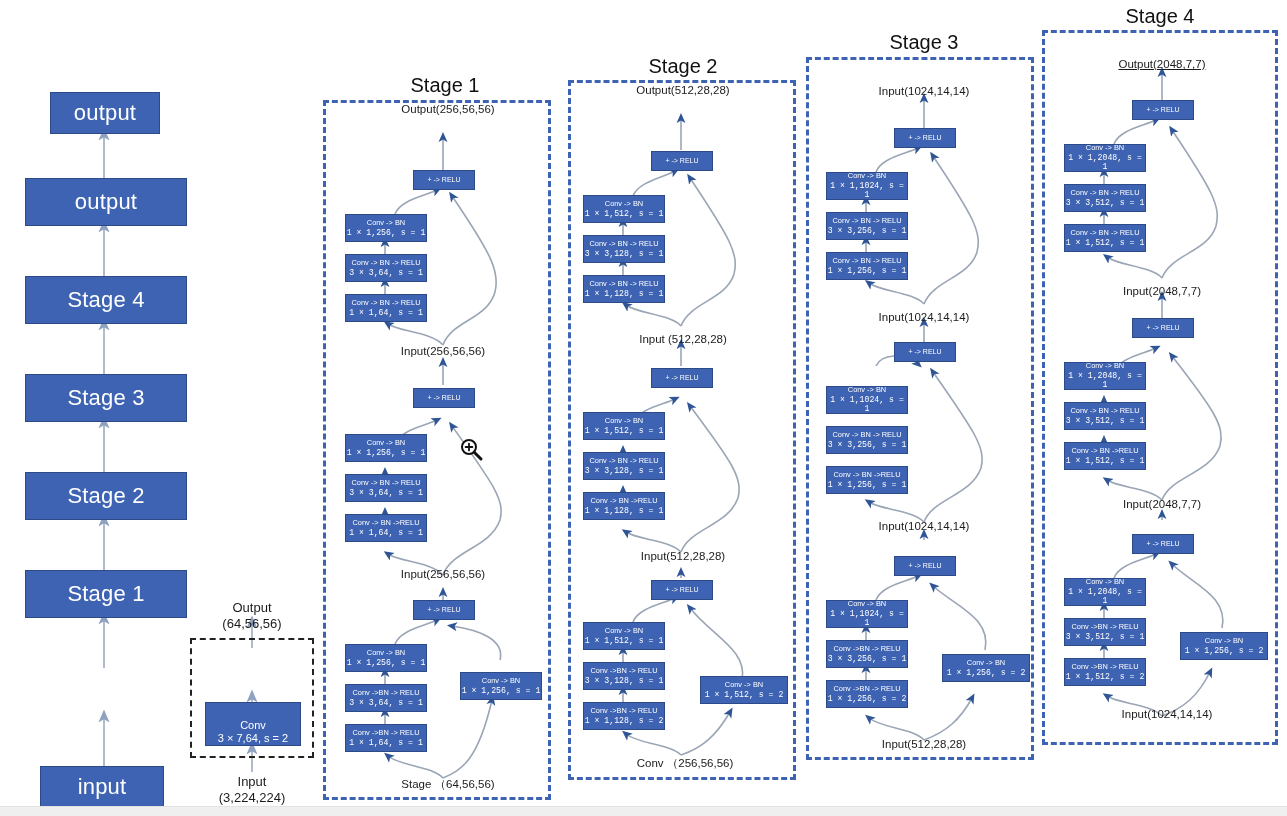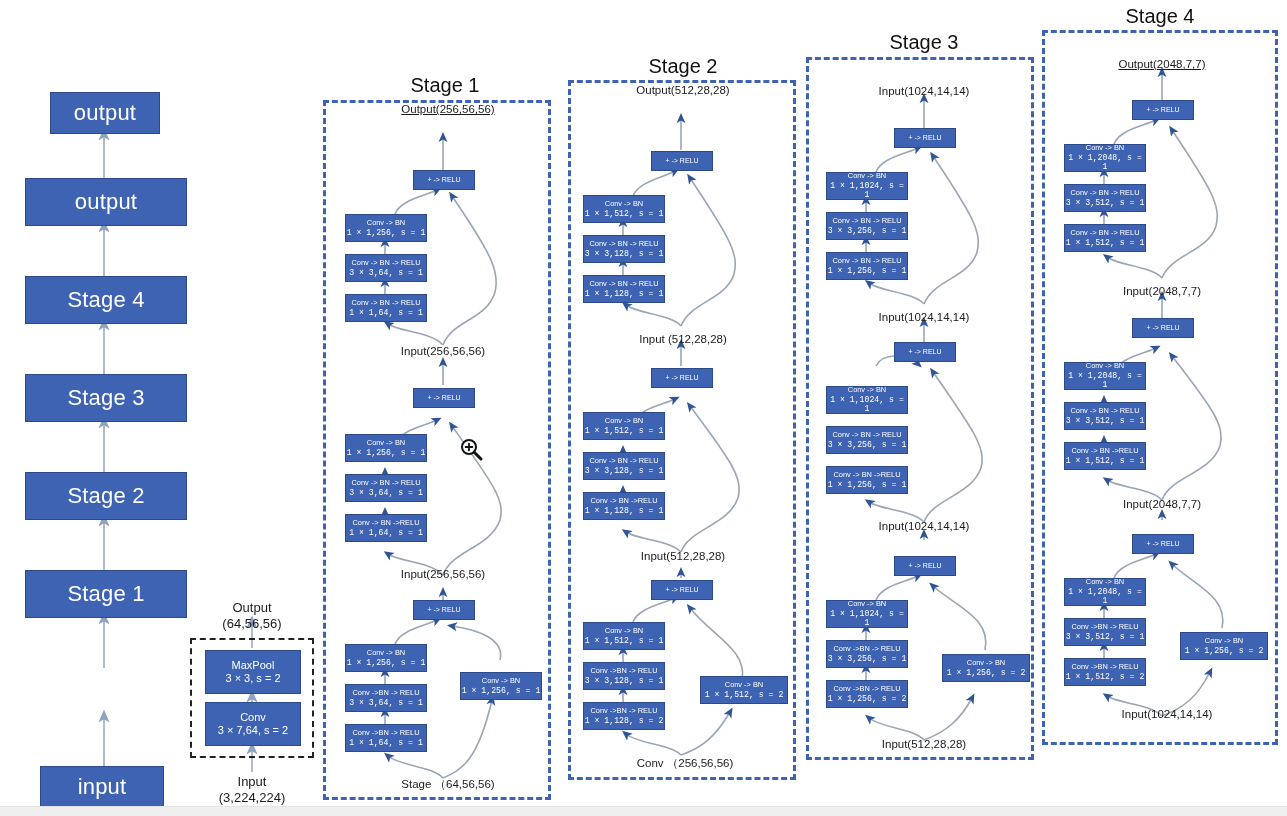--- a/index.html
+++ b/index.html
@@ -205,40 +205,36 @@
     <span>input</span>
   </div>
 
   <div class="dashframe black" style="left:190px; top:638px; width:124px; height:120px;"></div>
 
   <div class="lab stem" style="left:192px; top:600px; width:120px;">
     <div>Output</div>
     <div>(64,56,56)</div>
   </div>
 
-  <div class="bbox mid" style="left:205px; top:650px; width:96px; height:44px; font-size:11px;">
-    <span class="l1">MaxPool</span>
-    <span class="l2">3 × 3, s = 2</span>
-  </div>
-  <div class="bbox mid" style="left:205px; top:702px; width:96px; height:44px; font-size:11px;">
+  <div class="bbox mid" style="left:205px; top:702px; width:96px; height:44px; font-size:11px;justify-content:flex-end;">
     <span class="l1">Conv</span>
     <span class="l2">3 × 7,64, s = 2</span>
   </div>
 
   <div class="lab stem" style="left:192px; top:774px; width:120px;">
     <div>Input</div>
     <div>(3,224,224)</div>
   </div>
 
   <div class="lab stage-title" style="left:385px; top:73px; width:120px;">
     <span>Stage 1</span>
   </div>
   <div class="dashframe" style="left:323px; top:100px; width:228px; height:700px;"></div>
 
-  <div class="lab io" style="left:373px; top:103px; width:150px;text-decoration:underline;">
+  <div class="lab io" style="left:373px; top:103px; width:150px;">
     <span>Output(256,56,56)</span>
   </div>
   <div class="bbox relu" style="left:413px; top:170px; width:62px; height:20px;">
     <span>+ -&gt; RELU</span>
   </div>
   <div class="bbox small" style="left:345px; top:214px; width:82px; height:28px;">
     <span>Conv -&gt; BN</span>
     <span class="l2">1 × 1,256, s = 1</span>
   </div>
   <div class="bbox small" style="left:345px; top:254px; width:82px; height:28px;">

